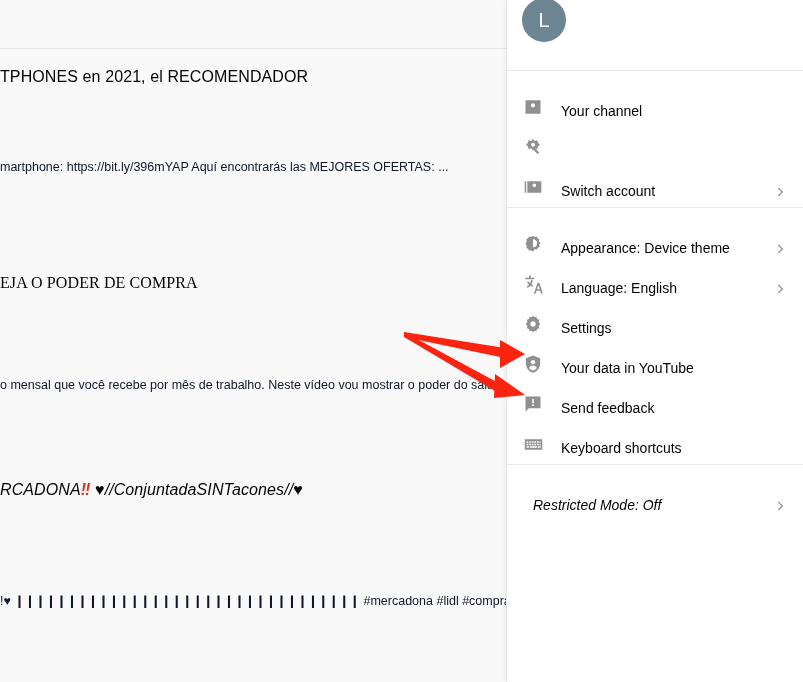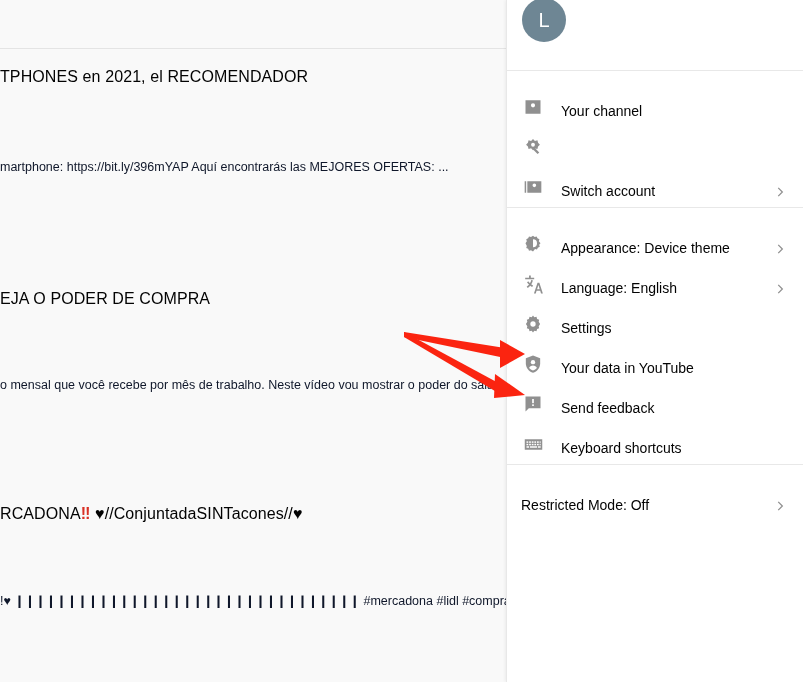--- a/index.html
+++ b/index.html
@@ -75,21 +75,21 @@
   }
   .mi-chevron {
     flex: 0 0 18px;
     display: flex; align-items: center; justify-content: center;
     color: #909090;
   }
   .mi-chevron.hidden { visibility: hidden; }
 
   
   .menu-item.no-icon { padding-left: 14px; }
-  .menu-item.no-icon .mi-label { margin-left: 0; }
+  .menu-item.no-icon .mi-label { margin-left: 12px; font-style: italic; }
 
   
   #arrows {
     position: absolute; left: 0; top: 0;
     width: 803px; height: 682px;
     pointer-events: none;
   }
 </style>
 </head>
 <body>
@@ -99,28 +99,28 @@
   <div id="left-content">
     <div class="top-rule"></div>
 
     <div class="video-block" style="top:66px;">
       <div class="video-title">TPHONES en 2021, el RECOMENDADOR</div>
     </div>
     <div class="video-block" style="top:158px;">
       <div class="video-desc">martphone: https://bit.ly/396mYAP Aquí encontrarás las MEJORES OFERTAS: ...</div>
     </div>
 
-    <div class="video-block" style="top:288px;">
+    <div class="video-block" style="top:272px;font-family:Liberation Serif, serif;">
       <div class="video-title">EJA O PODER DE COMPRA</div>
     </div>
     <div class="video-block" style="top:376px;">
       <div class="video-desc">o mensal que você recebe por mês de trabalho. Neste vídeo vou mostrar o poder do salári</div>
     </div>
 
-    <div class="video-block" style="top:503px;">
+    <div class="video-block" style="top:479px;font-style:italic;">
       <div class="video-title"><span>RCADONA</span><span class="bang">‼</span><span> ♥//ConjuntadaSINTacones//♥</span></div>
     </div>
     <div class="video-block" style="top:592px;">
       <div class="video-desc">!♥ ❙❙❙❙❙❙❙❙❙❙❙❙❙❙❙❙❙❙❙❙❙❙❙❙❙❙❙❙❙❙❙❙❙ #mercadona #lidl #comprasemanal ...</div>
     </div>
   </div>
 
   <div id="menu-panel">
 
     <div id="account-header">

